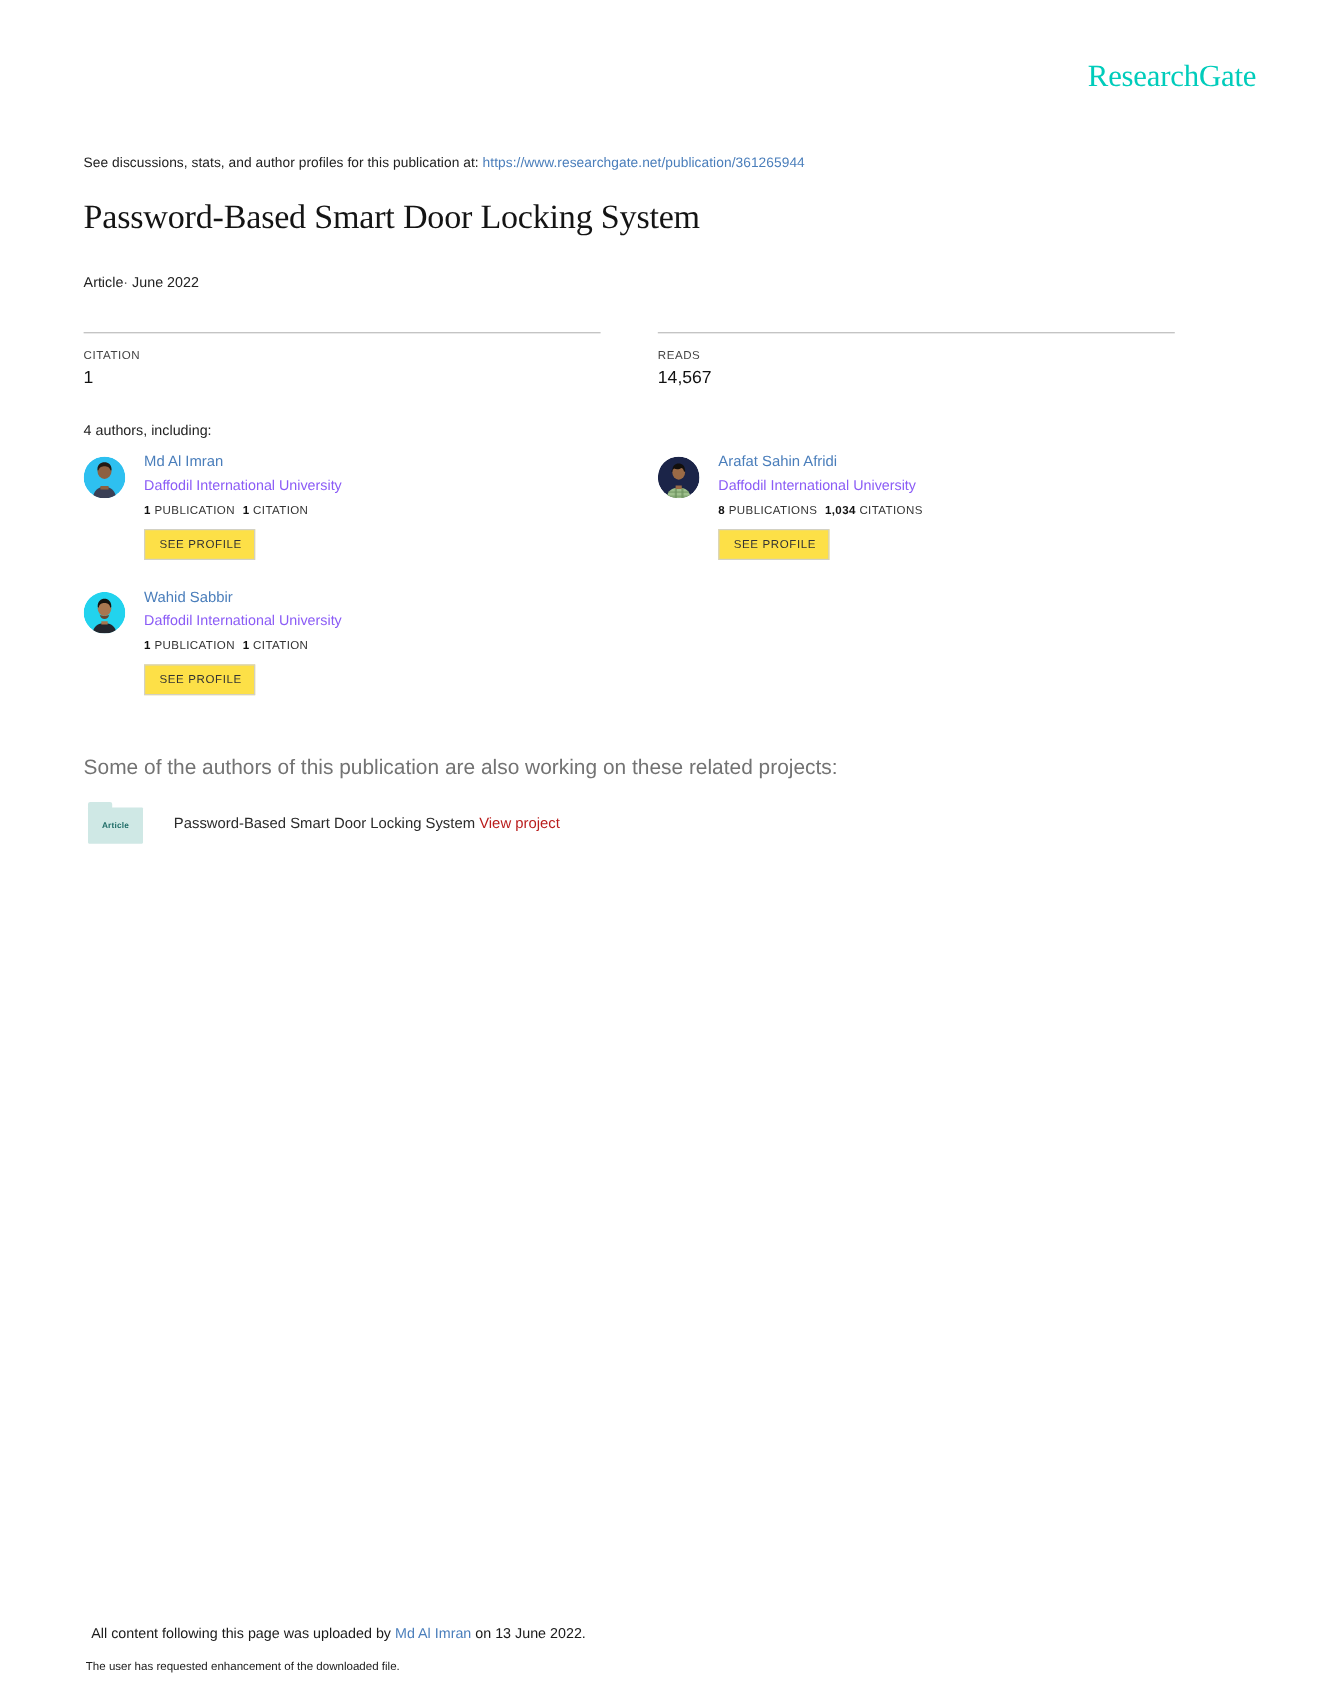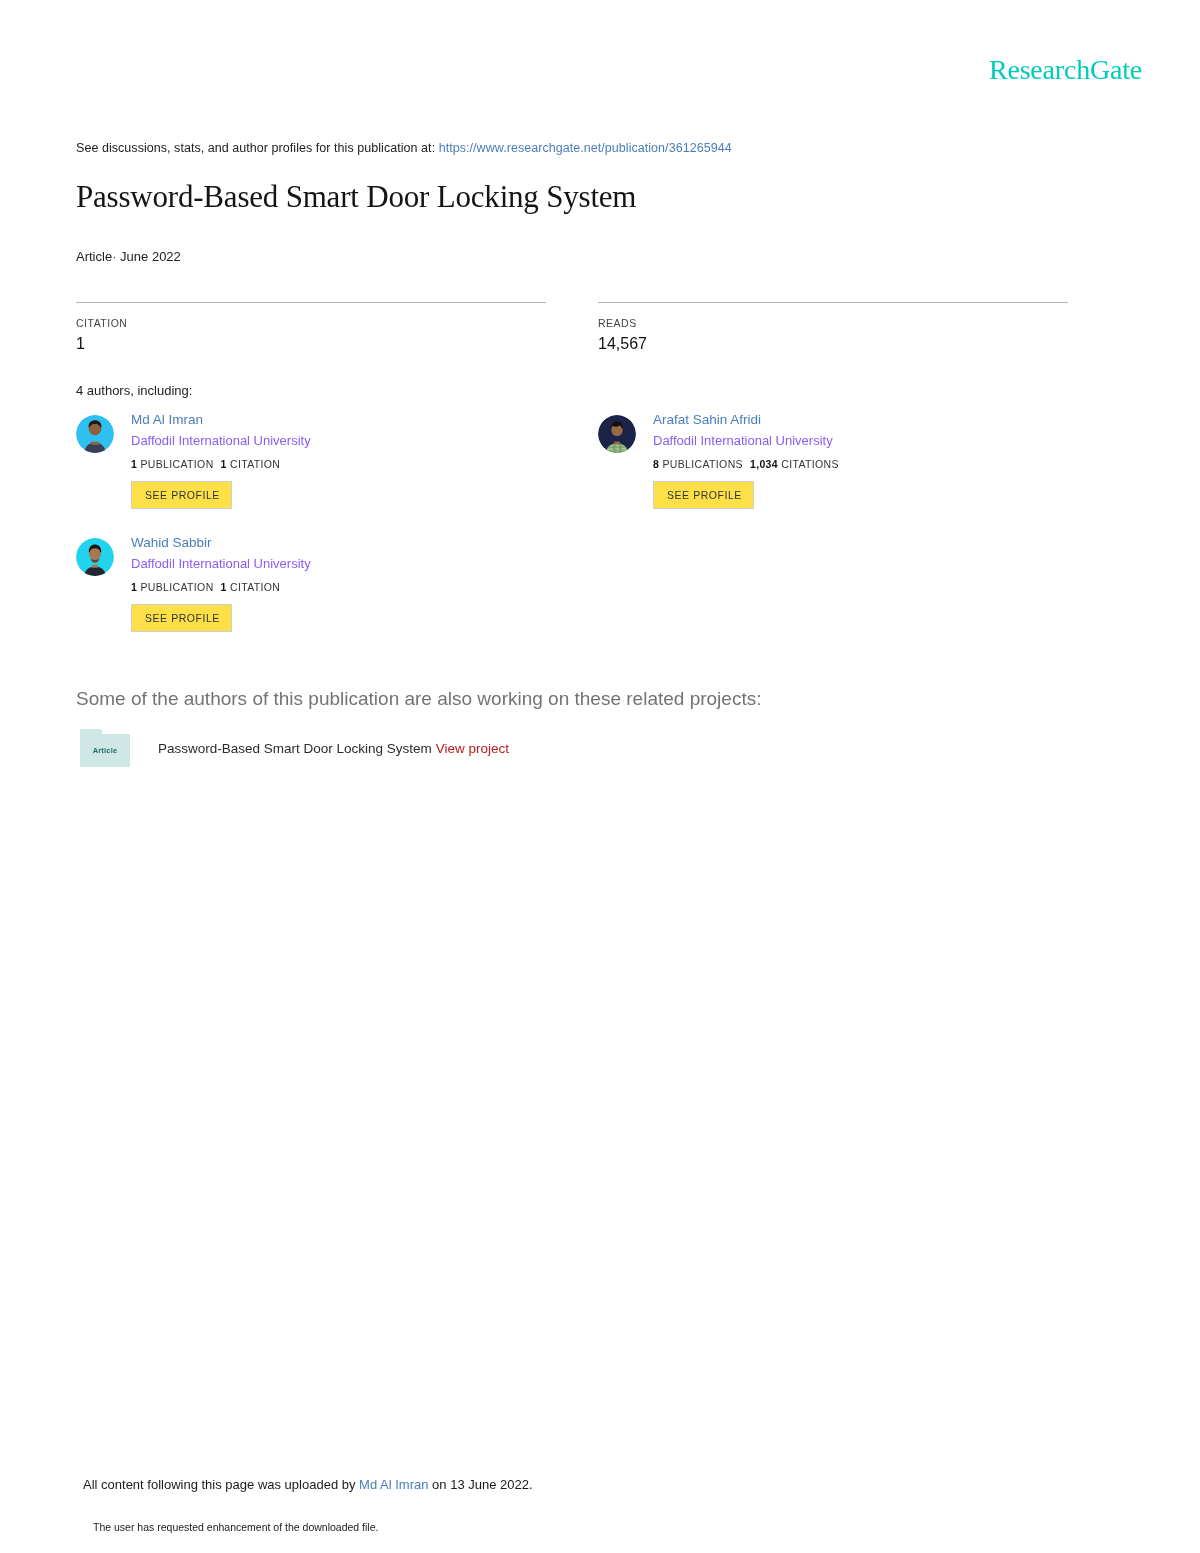--- a/index.html
+++ b/index.html
@@ -254,24 +254,23 @@
     font-size: 13px;
     color: #1a1a1a;
   }
   .footer-upload .uploader {
     color: #4a7ebb;
     text-decoration: none;
   }
   .footer-note {
     position: absolute;
     top: 1509px;
-    left: 93px;
+    left: 78px;
     font-size: 10.5px;
     color: #1a1a1a;
-    margin-top: 12px;
   }
 </style>
 </head>
 <body>
 
 <div class="page">
 
   <div class="brand-row">
     <div class="brand-logo">ResearchGate</div>
   </div>

